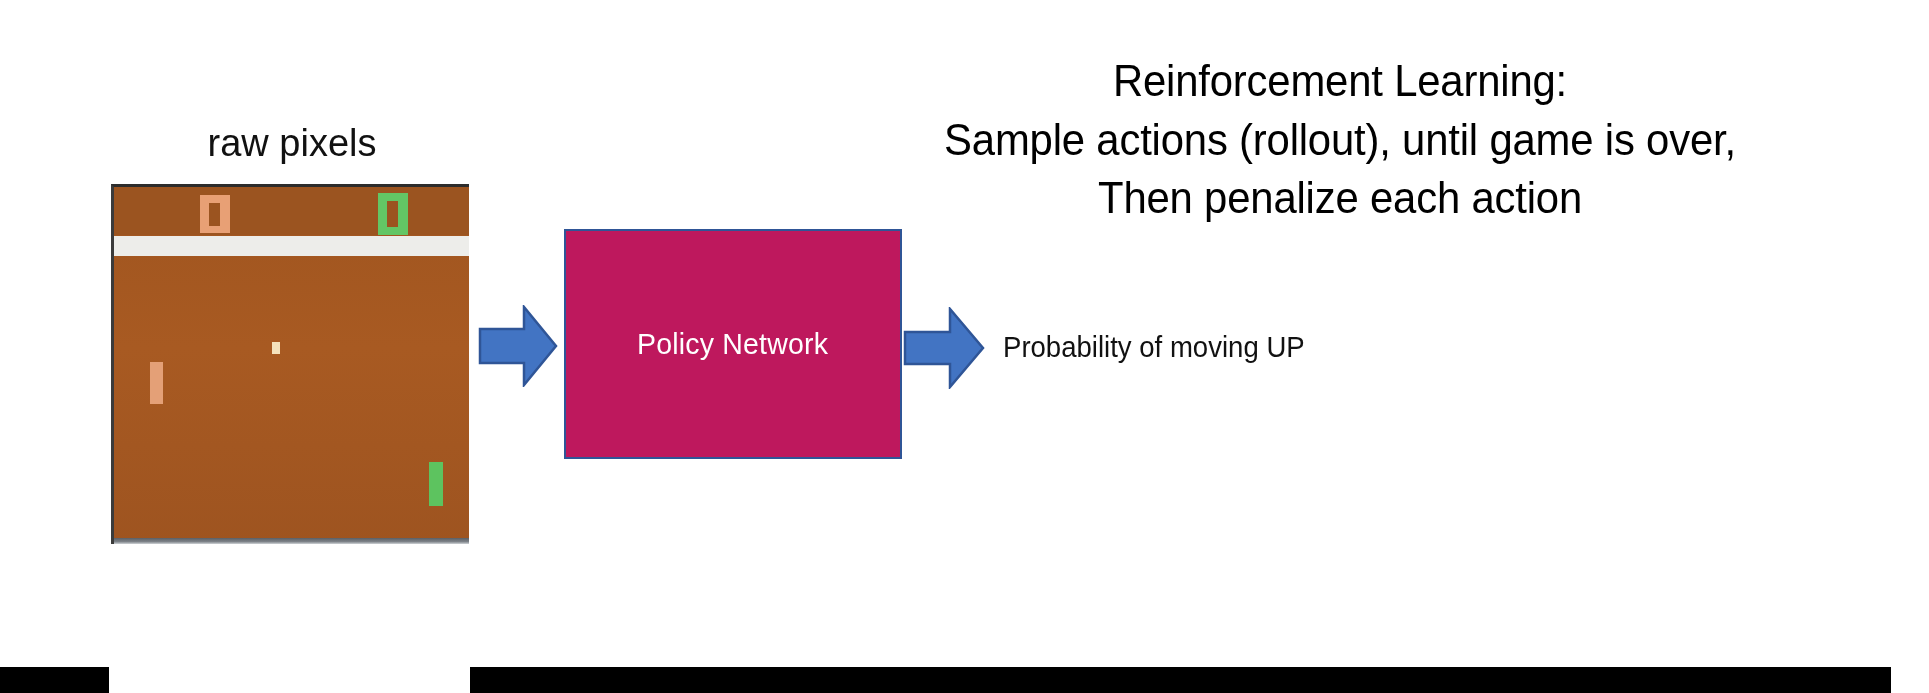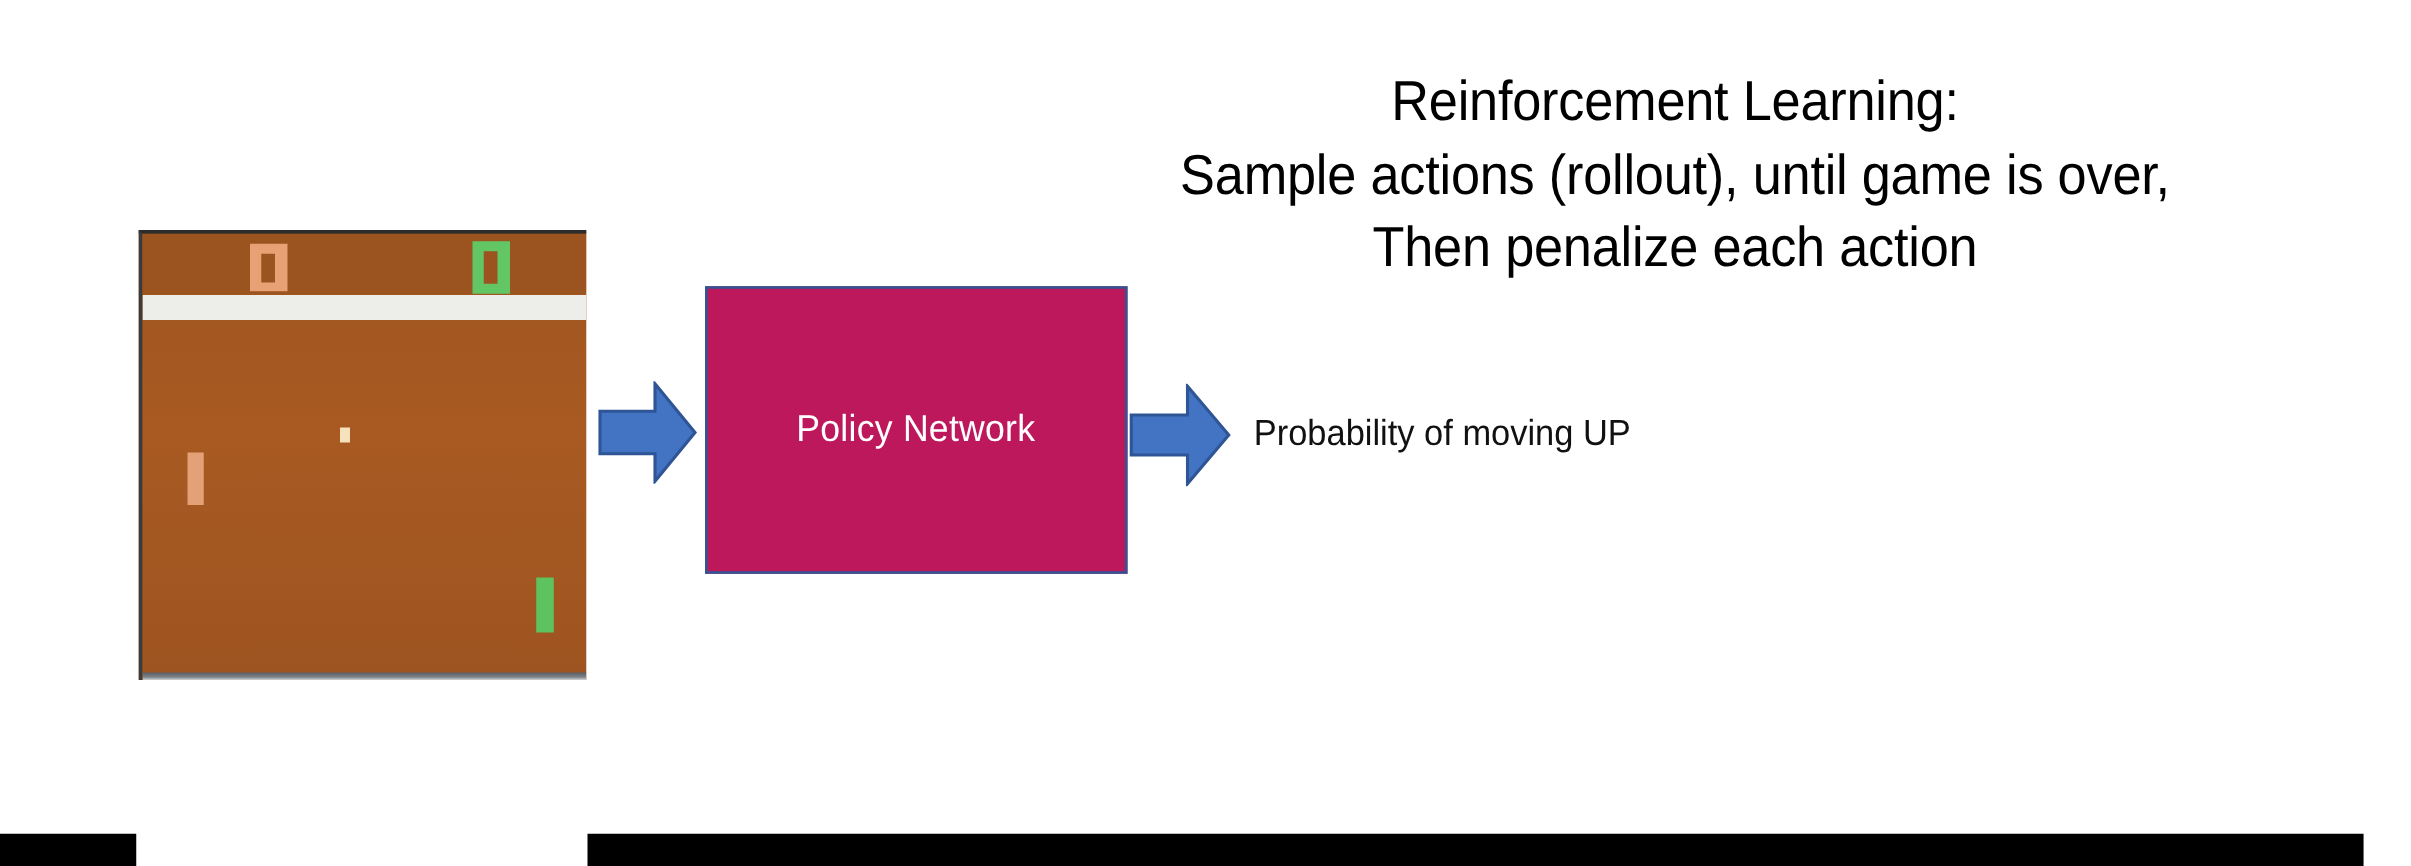--- a/index.html
+++ b/index.html
@@ -215,20 +215,21 @@
 <body>
 
 <div id="slide">
 
   <div class="headline">
     <span class="hl-line">Reinforcement Learning:</span>
     <span class="hl-line">Sample actions (rollout), until game is over,</span>
     <span class="hl-line">Then penalize each action</span>
   </div>
 
+  <div class="raw-caption">raw pixels</div>
 
   <div class="game-frame">
     <div class="game-inner"></div>
     <div class="score-band"></div>
     <div class="digit-orange"></div>
     <div class="digit-green"></div>
     <div class="white-wall"></div>
     <div class="paddle-left"></div>
     <div class="paddle-right"></div>
     <div class="ball"></div>

